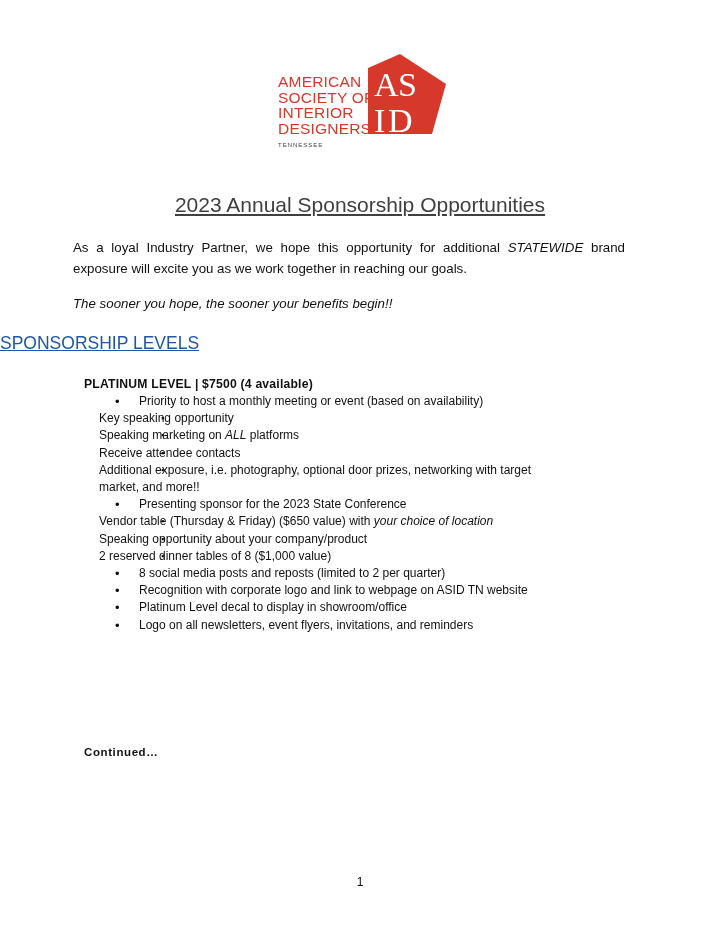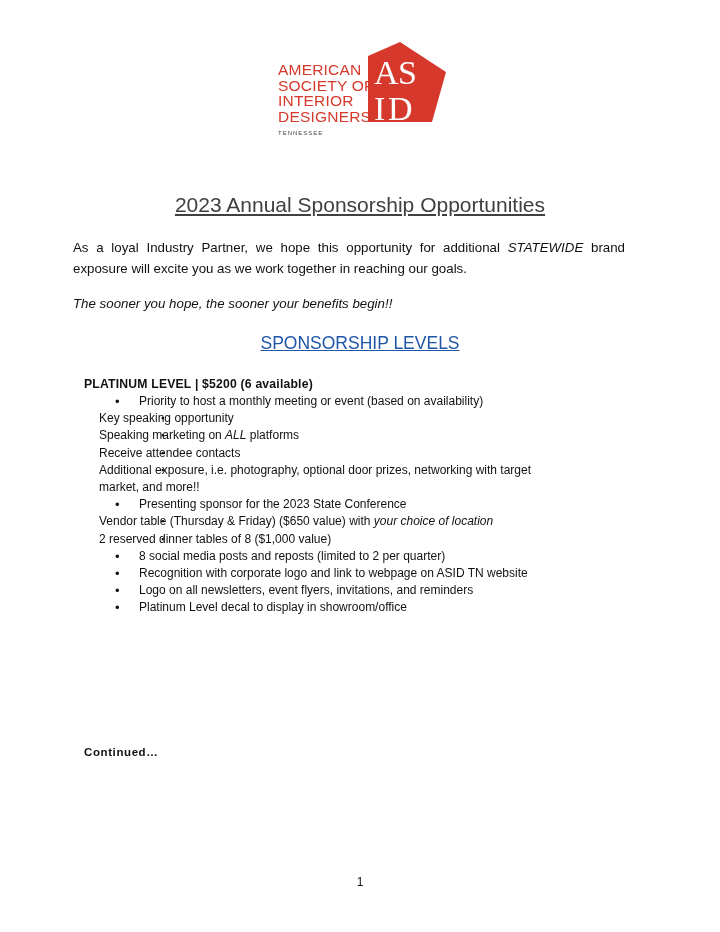--- a/index.html
+++ b/index.html
@@ -1,28 +1,28 @@
 <!DOCTYPE html>
 <html><head>
 <meta charset="utf-8">
 <style>
   html, body { margin:0; padding:0; background:#fff; }
   body { width:720px; height:932px; position:relative; overflow:hidden;
          font-family:"Liberation Sans", sans-serif; color:#111; }
-  .logo { position:absolute; left:278px; top:40px; width:180px; height:100px; }
+  .logo { position:absolute; left:278px; top:52px; width:180px; height:100px; }
   .logo-text { position:absolute; left:0; top:22px; color:#d6392b;
                font-size:15.5px; line-height:15.5px; letter-spacing:0.2px; }
   .logo-sub { position:absolute; left:0; top:90px; color:#444; font-size:6px; letter-spacing:1px; }
   .logo svg { position:absolute; left:88px; top:0; }
   .title { position:absolute; left:0; width:720px; top:193px; text-align:center;
            color:#404040; font-size:21px; text-decoration:underline; }
   .para { position:absolute; left:73px; width:552px; font-size:13.3px; line-height:21px; text-align:justify; }
   .intro { top:237px; }
   .tagline { top:293px; font-style:italic; }
-  .levels-heading { position:absolute; left:0; width:720px; top:333px; text-align:center;
+  .levels-heading { position:absolute; left:0; width:720px; top:333px; text-align:left;
            color:#1f56a8; font-size:17.5px; text-decoration:underline; }
   .level-title { position:absolute; left:84px; top:377px; font-size:12.2px; font-weight:bold; letter-spacing:0.2px; }
   .list { position:absolute; left:0; top:393px; width:720px; font-size:12px; }
   .li { position:relative; line-height:17.2px;margin-left:11px; }
   .l1 { padding-left:128px; }
   .l2 { padding-left:88px; }
   .l1::before { content:"•"; position:absolute; left:104px; font-size:13px; }
   .l2::before { content:"▪"; position:absolute; left:150px; font-size:9px; }
   .wrap { width:440px; }
   .wrap1 { width:490px; }
@@ -51,34 +51,35 @@
 </div>
 
 <div class="title">2023 Annual Sponsorship Opportunities</div>
 
 <div class="para intro"><span>As a loyal Industry Partner, we hope this opportunity for additional </span><i>STATEWIDE</i><span> brand exposure will excite you as we work together in reaching our goals.</span></div>
 
 <div class="para tagline">The sooner you hope, the sooner your benefits begin!!</div>
 
 <div class="levels-heading">SPONSORSHIP LEVELS</div>
 
-<div class="level-title">PLATINUM LEVEL | $5200 (6 available)</div>
+<div class="level-title">PLATINUM LEVEL | $7500 (4 available)</div>
 
 <div class="list">
   <div class="li l1"><span>Priority to host a monthly meeting or event (based on availability)</span></div>
   <div class="li l2"><span>Key speaking opportunity</span></div>
   <div class="li l2"><span>Speaking marketing on </span><i>ALL</i><span> platforms</span></div>
   <div class="li l2"><span>Receive attendee contacts</span></div>
   <div class="li l2">
       <div class="wrap">Additional exposure, i.e. photography, optional door prizes, networking with target market, and more!!</div>
     </div>
   <div class="li l1"><span>Presenting sponsor for the 2023 State Conference</span></div>
   <div class="li l2"><span>Vendor table (Thursday &amp; Friday) ($650 value) with </span><i>your choice of location</i></div>
+  <div class="li l2"><span>Speaking opportunity about your company/product</span></div>
   <div class="li l2"><span>2 reserved dinner tables of 8 ($1,000 value)</span></div>
   <div class="li l1"><span>8 social media posts and reposts (limited to 2 per quarter)</span></div>
   <div class="li l1"><span>Recognition with corporate logo and link to webpage on ASID TN website</span></div>
+  <div class="li l1"><span>Platinum Level decal to display in showroom/office</span></div>
   <div class="li l1"><span>Logo on all newsletters, event flyers, invitations, and reminders</span></div>
-  <div class="li l1"><span>Platinum Level decal to display in showroom/office</span></div>
 </div>
 
 <div class="continued">Continued…</div>
 
 <div class="page-num">1</div>
 
 </body></html>

